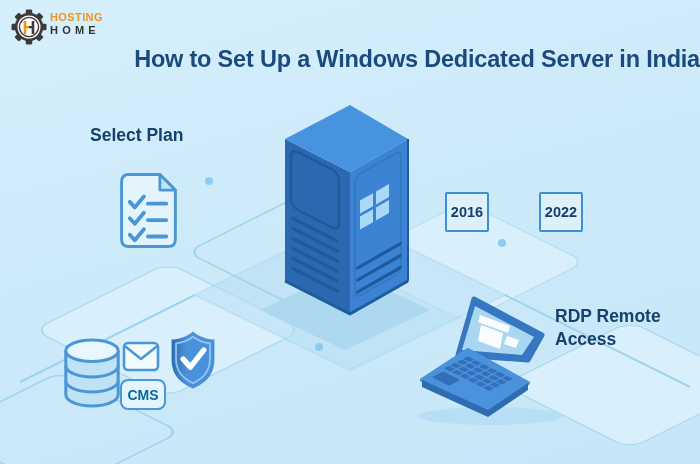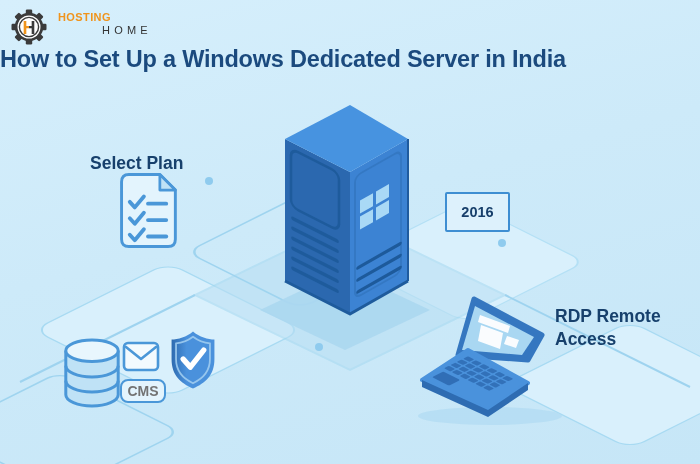--- a/index.html
+++ b/index.html
@@ -3,37 +3,37 @@
 <meta charset="utf-8">
 <style>
   html,body{margin:0;padding:0;background:#e8f4fb;}
   .canvas{
     position:relative;width:700px;height:464px;overflow:hidden;
     background:linear-gradient(165deg,#d6effc 0%,#cdeaf9 45%,#c6e6f7 100%);
     font-family:"Liberation Sans",sans-serif;
   }
   .abs{position:absolute;}
   .title{
-    left:0;top:46px;width:700px;text-align:left;
+    left:0;top:46px;width:700px;text-align:right;
     font-size:23.5px;font-weight:700;color:#1b4a7e;letter-spacing:-0.2px;
   }
   .step-label{
     font-size:17.5px;font-weight:700;color:#17406c;line-height:1.32;
   }
-  .brand-text{left:58px;top:12px;line-height:11px;}
+  .brand-text{left:50px;top:12px;line-height:11px;}
   .brand-top{font-size:11px;font-weight:800;color:#f0941c;letter-spacing:.4px;display:block;}
-  .brand-bottom{font-size:11px;font-weight:400;color:#333333;letter-spacing:4.2px;display:block;margin-top:2px;margin-left:44px;}
+  .brand-bottom{font-size:11px;font-weight:700;color:#333333;letter-spacing:4.2px;display:block;margin-top:2px;}
   .ver-box{
-    width:65px;height:40px;border:2.5px solid #3e8ed2;border-radius:2px;
+    width:44px;height:40px;border:2.5px solid #3e8ed2;border-radius:2px;
     background:#ddf1fc;color:#173f6b;font-weight:700;font-size:14.5px;
     display:flex;align-items:center;justify-content:center;box-sizing:border-box;
   }
   .cms-box{
-    left:120px;top:379px;width:46px;height:24px;border:2.5px solid #4a97d8;border-radius:8px;
-    background:#e3f4fd;color:#737373;font-weight:800;font-size:14px;
+    left:120px;top:379px;width:46px;height:31px;border:2.5px solid #4a97d8;border-radius:8px;
+    background:#e3f4fd;color:#0369a1;font-weight:800;font-size:14px;
     display:flex;align-items:center;justify-content:center;box-sizing:border-box;
   }
 </style>
 </head>
 <body>
 
 <div class="canvas">
 
   <svg class="abs" style="left:0;top:0" width="700" height="464" viewBox="0 0 700 464">
     <g transform="translate(168,330)">
@@ -84,21 +84,21 @@
     </g>
     <text x="18" y="24.5" text-anchor="middle" font-family="Liberation Sans, sans-serif" font-size="18" font-weight="800" fill="url(#hGrad)">H</text>
   </svg>
   <div class="abs brand-text">
     <span class="brand-top">HOSTING</span>
     <span class="brand-bottom">HOME</span>
   </div>
 
   <div class="abs title">How to Set Up a Windows Dedicated Server in India</div>
 
-  <div class="abs step-label" style="left:90px;top:152px">Select Plan</div>
+  <div class="abs step-label" style="left:90px;top:124px">Select Plan</div>
   <svg class="abs" style="left:117px;top:170px" width="62" height="82" viewBox="0 0 68 86">
     <path d="M13,3 L47,3 L64,20 L64,74 Q64,82 56,82 L13,82 Q5,82 5,74 L5,11 Q5,3 13,3 Z" fill="#e3f4fd" stroke="#4a97d8" stroke-width="3.2" stroke-linejoin="round"></path>
     <path d="M47,3 L47,20 L64,20 Z" fill="#bfe2f6" stroke="#4a97d8" stroke-width="3" stroke-linejoin="round"></path>
     <path d="M14,33 l5.5,6 l10,-12" fill="none" stroke="#4a97d8" stroke-width="4.2" stroke-linecap="round" stroke-linejoin="round"></path>
     <line x1="34" y1="35" x2="54" y2="35" stroke="#4a97d8" stroke-width="4.2" stroke-linecap="round"></line>
     <path d="M14,51 l5.5,6 l10,-12" fill="none" stroke="#4a97d8" stroke-width="4.2" stroke-linecap="round" stroke-linejoin="round"></path>
     <line x1="34" y1="53" x2="54" y2="53" stroke="#4a97d8" stroke-width="4.2" stroke-linecap="round"></line>
     <path d="M14,69 l5.5,6 l10,-12" fill="none" stroke="#4a97d8" stroke-width="4.2" stroke-linecap="round" stroke-linejoin="round"></path>
     <line x1="34" y1="71" x2="54" y2="71" stroke="#4a97d8" stroke-width="4.2" stroke-linecap="round"></line>
   </svg>
@@ -131,20 +131,23 @@
         <line x1="78" y1="224" x2="120" y2="224"></line>
         <line x1="78" y1="236" x2="120" y2="236"></line>
       </g>
     </g>
     <path d="M128,39 L128,181" stroke="#1f5b9e" stroke-width="2" fill="none"></path>
     <path d="M5,181 L70,214 L128,181" fill="none" stroke="#1e5b9c" stroke-width="3" stroke-linejoin="round"></path>
   </svg>
 
   <div class="abs ver-box" style="left:445px;top:192px">
     <span>2016</span>
+  </div>
+  <div class="abs ver-box" style="left:539px;top:192px">
+    <span>2022</span>
   </div>
 
   <svg class="abs" style="left:63px;top:336px" width="58" height="80" viewBox="0 0 62 84">
     <path d="M3,15 L3,62 A28,12 0 0 0 59,62 L59,15" fill="#bfe2f6" stroke="#4a97d8" stroke-width="3.2"></path>
     <path d="M3,31 A28,12 0 0 0 59,31" fill="none" stroke="#4a97d8" stroke-width="3.2"></path>
     <path d="M3,47 A28,12 0 0 0 59,47" fill="none" stroke="#4a97d8" stroke-width="3.2"></path>
     <ellipse cx="31" cy="15" rx="28" ry="11.5" fill="#e8f6fd" stroke="#4a97d8" stroke-width="3.2"></ellipse>
   </svg>
   <svg class="abs" style="left:122px;top:341px" width="38" height="32" viewBox="0 0 38 32">
     <rect x="2" y="2" width="34" height="27" rx="4" fill="#f2fafe" stroke="#4a97d8" stroke-width="2.6"></rect>

